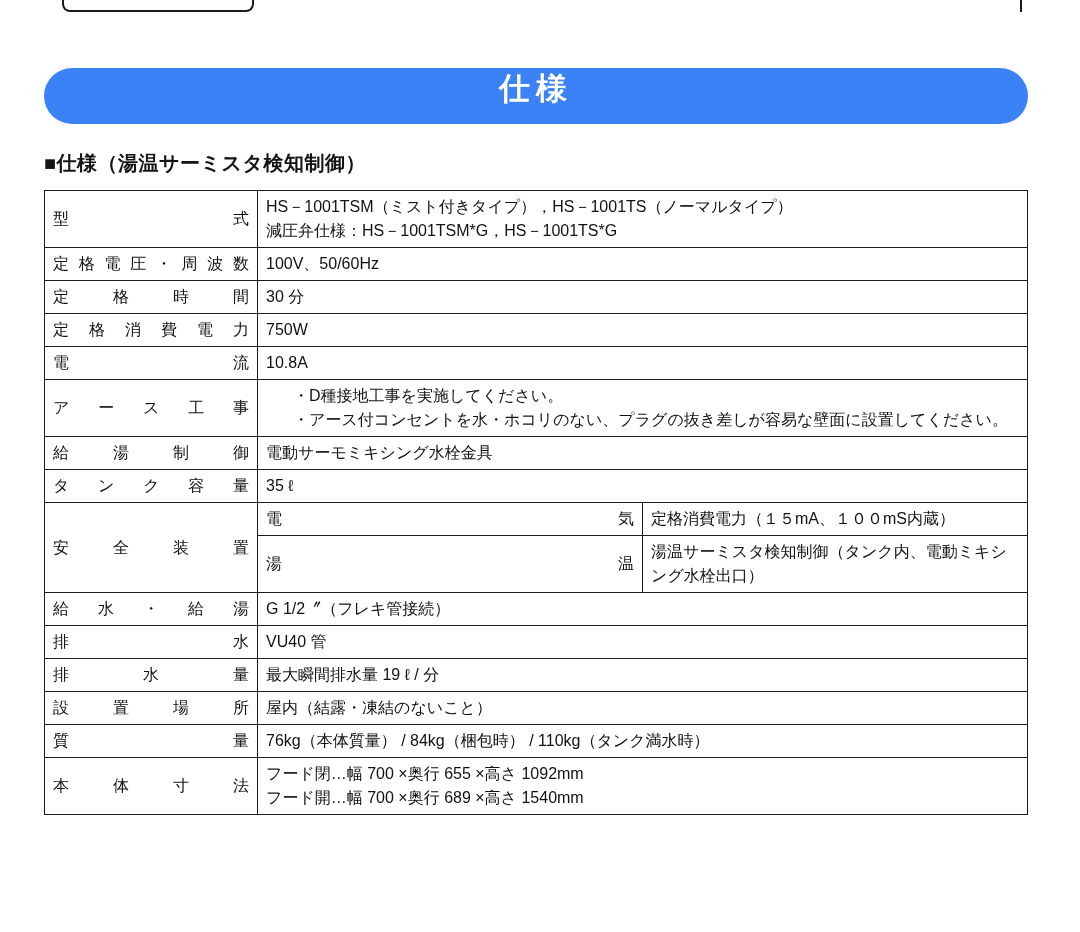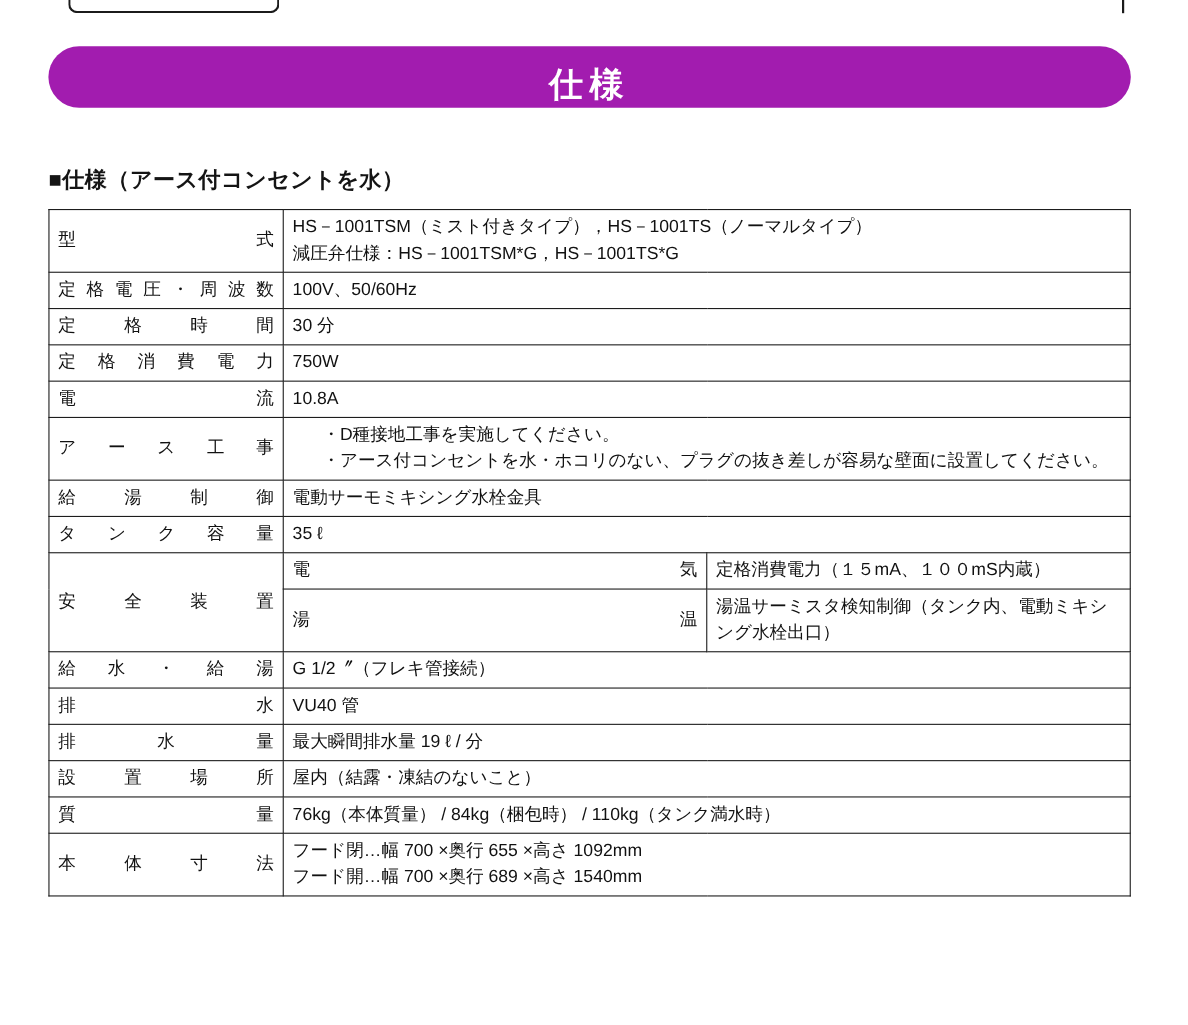--- a/index.html
+++ b/index.html
@@ -50,27 +50,27 @@
     height: 12px;
     border-left: 2px solid #1b1b1b;
     background: #ffffff;
     box-sizing: border-box;
   }
 
   
   .title-banner {
     position: absolute;
     left: 44px;
-    top: 42px;
+    top: 68px;
     width: 984px;
     height: 56px;
-    background: #a21caf;
+    background: #3b82f6;
     border-radius: 28px;
     display: flex;
-    align-items: flex-end;
+    align-items: flex-start;
     justify-content: center;
   }
   .title-banner .title-text {
     color: #ffffff;
     font-size: 31px;
     font-weight: bold;
     letter-spacing: 6px;
   }
 
   
@@ -145,21 +145,21 @@
 
   <div class="top-frag">
     <div class="seg-a"></div>
     <div class="seg-b"></div>
   </div>
 
   <div class="title-banner">
     <span class="title-text">仕様</span>
   </div>
 
-  <div class="section-heading">■仕様（アース付コンセントを水）</div>
+  <div class="section-heading">■仕様（湯温サーミスタ検知制御）</div>
 
   <table class="spec">
     <tbody>
       <tr>
         <td class="label cellpad-lg">型式</td>
         <td class="value cellpad-lg" colspan="2">
           <span class="line">HS－1001TSM（ミスト付きタイプ），HS－1001TS（ノーマルタイプ）</span>
           <span class="line">減圧弁仕様：HS－1001TSM*G，HS－1001TS*G</span>
         </td>
       </tr>

